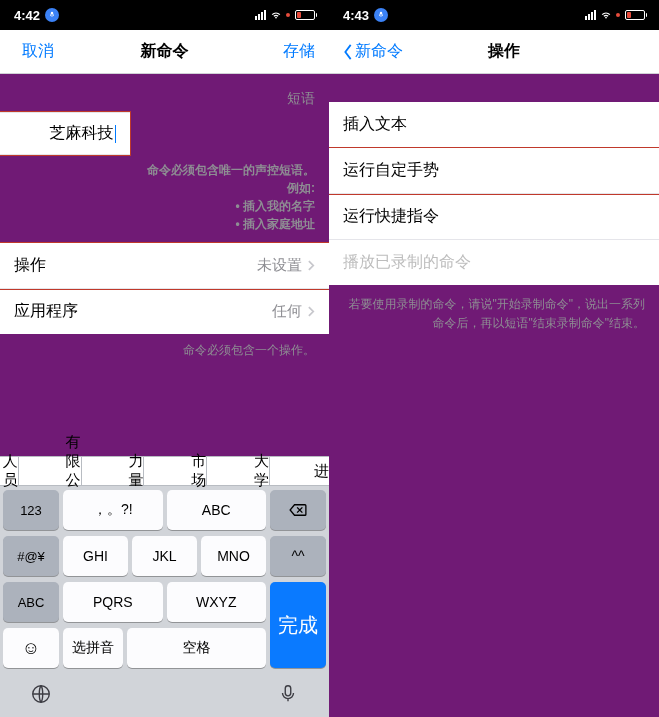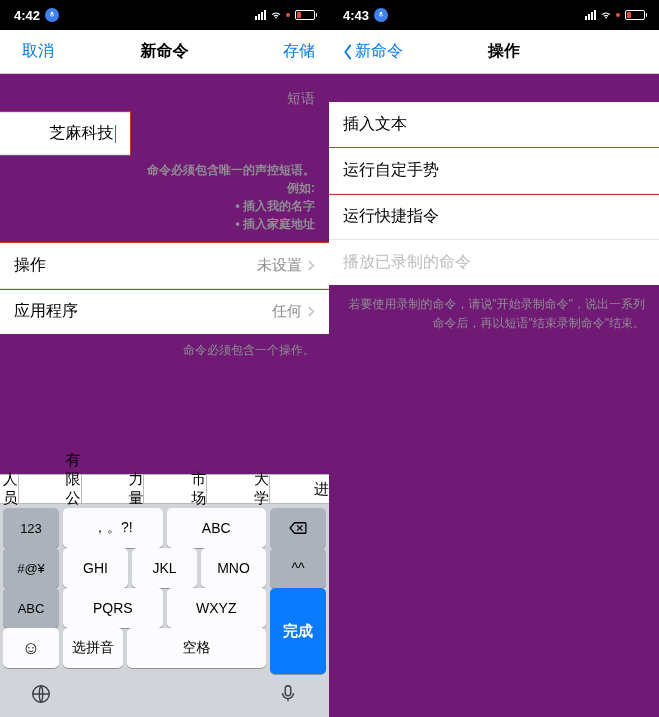--- a/index.html
+++ b/index.html
@@ -38,25 +38,25 @@
     .list-value { display: flex; align-items: center; gap: 6px; color: #8e8e93; font-size: 15px; }
     .chevron { width: 7px; height: 11px; }
     .chevron path { stroke: #c7c7cc; stroke-width: 2; fill: none; }
     .hint-footer { padding: 8px 14px; font-size: 12px; color: #8e8e93; }
     .highlight-box { outline: 1.5px solid #c0392b; outline-offset: -0.5px; }
     .keyboard { background: #d1d4d9; }
     .suggestion-bar { display: flex; background: #fff; border-top: 0.5px solid #b8bcc2; border-bottom: 0.5px solid #b8bcc2; height: 30px; gap: 44px; }
     .suggestion { flex: 1; display: flex; align-items: center; justify-content: center; font-size: 15px; border-right: 0.5px solid #b8bcc2; }
     .suggestion:last-child { border-right: none; }
     .key-rows { padding: 4px 3px 3px; }
-    .key-row { display: flex; gap: 4px; }
+    .key-row { display: flex; gap: 4px; margin-bottom: 6px; }
     .key-row:last-child { margin-bottom: 0; }
     .key { background: #fcfcfe; border-radius: 5px; height: 40px; display: flex; align-items: center; justify-content: center; font-size: 14px; box-shadow: 0 1px 0 rgba(0,0,0,0.3); color: #000; }
     .key.gray { background: #acb2bc; }
-    .key.blue { background: #0a7aff; color: #fff; font-size: 15px; font-weight: bold; }
+    .key.blue { background: #0a7aff; color: #fff; font-size: 20px; }
     .key-123 { width: 56px; font-size: 13px; }
     .key-std { flex: 1; }
     .key-wide { width: 56px; }
     .key-emoji { width: 56px; font-size: 18px; }
     .key-space { flex: 1; }
     .key-done { width: 56px; }
     .bottom-bar { height: 46px; display: flex; align-items: center; justify-content: space-between; padding: 0 30px; background: #d1d4d9; }
     .bottom-icon { width: 22px; height: 22px; }
     .disabled-text { color: #bdbdbd; }
     .info-text { padding: 10px 14px; font-size: 12px; color: #8e8e93; line-height: 1.6; }

